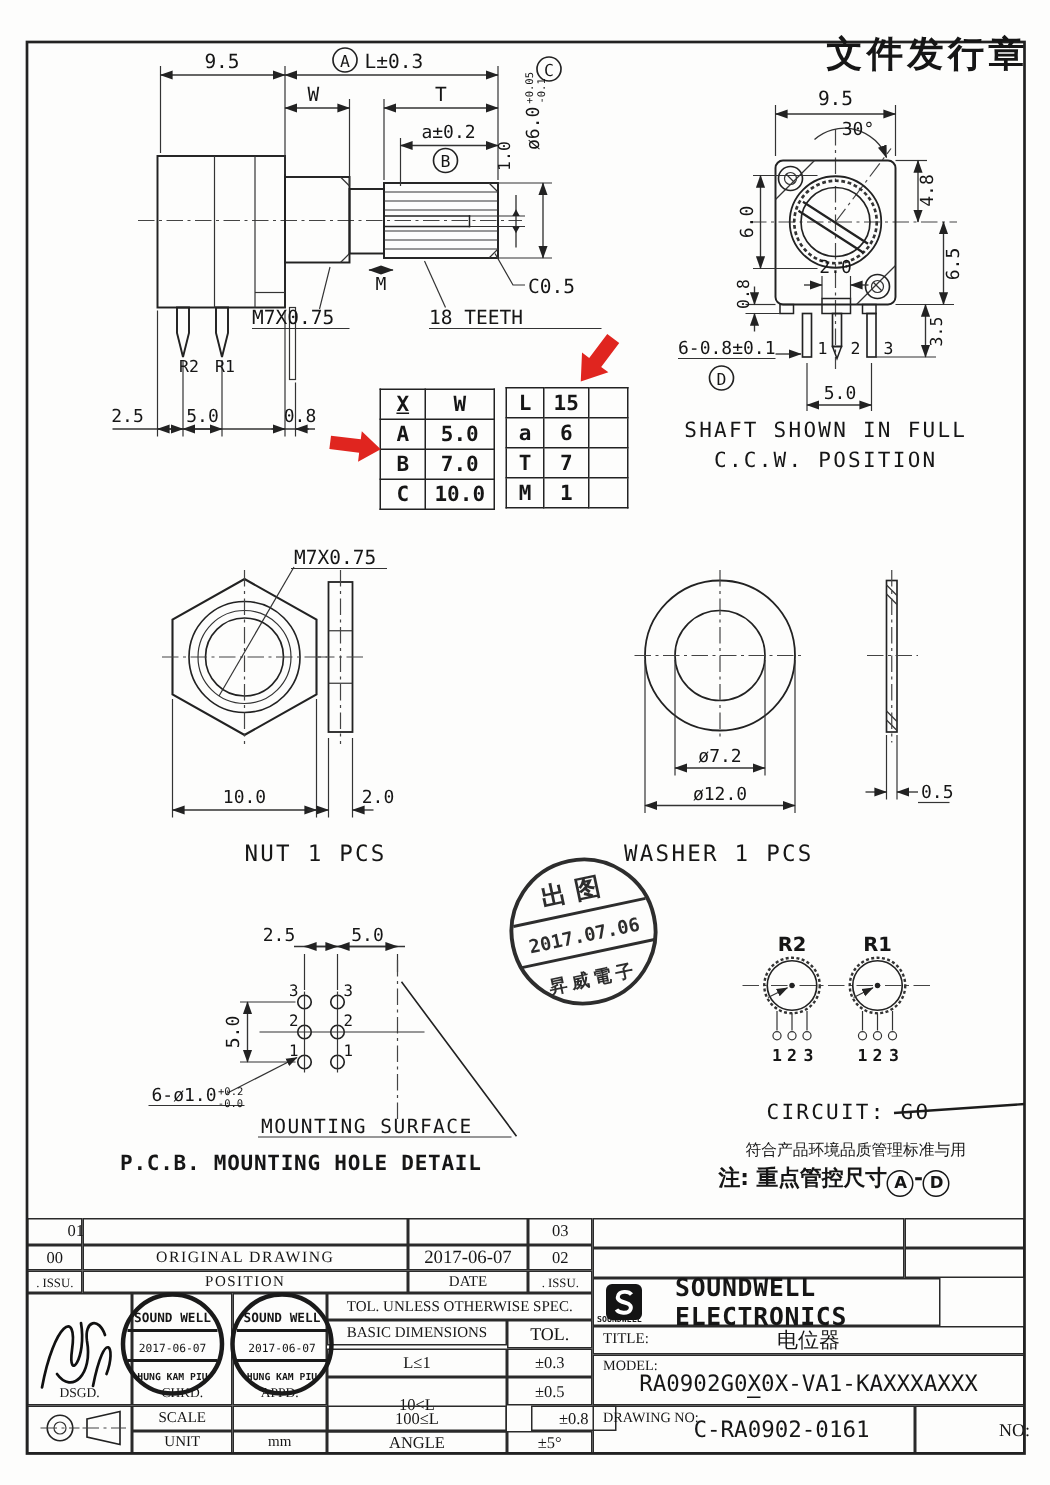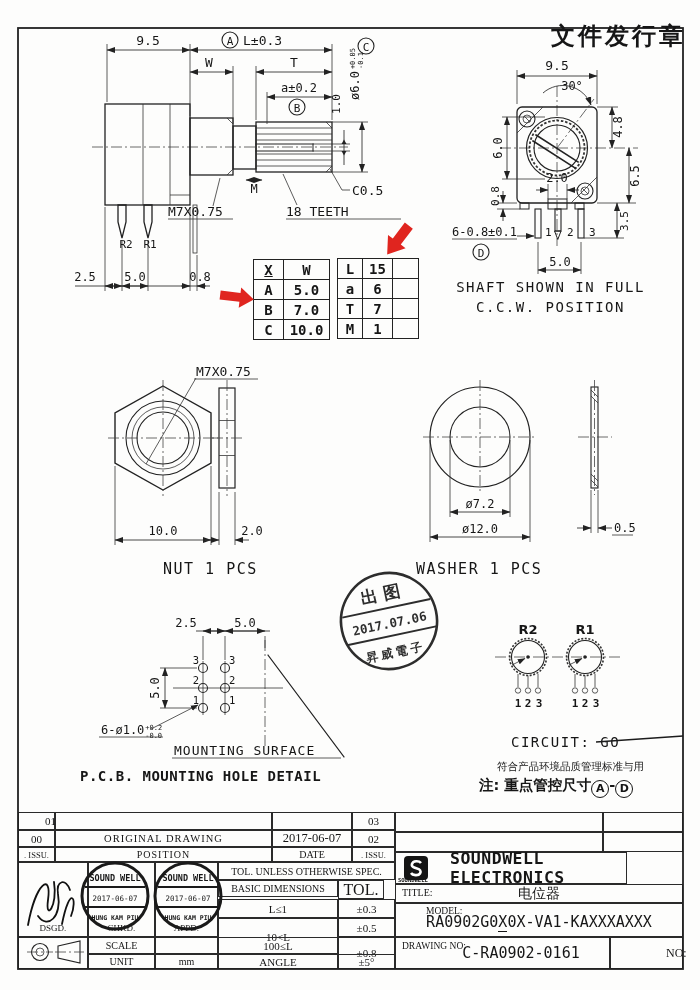--- a/index.html
+++ b/index.html
@@ -114,50 +114,50 @@
     </div>
   <div class="cell" style="left:88px;top:862px;width:67px;height:75px;align-items:flex-end;">
       <span class="serif" style="font-size:9px;margin-bottom:3px;">CHKD.</span>
     </div>
   <div class="cell" style="left:155px;top:862px;width:63px;height:75px;align-items:flex-end;">
       <span class="serif" style="font-size:9px;margin-bottom:3px;">APPD.</span>
     </div>
 
   <div class="cell serif" style="left:218px;top:862px;width:177px;height:18px;font-size:10px;">TOL. UNLESS OTHERWISE SPEC.</div>
   <div class="cell serif" style="left:218px;top:880px;width:120px;height:17px;font-size:10px;">BASIC DIMENSIONS</div>
-  <div class="cell serif" style="left:338px;top:880px;width:46px;height:19px;font-size:16px;">TOL.</div>
+  <div class="cell serif" style="left:338px;top:880px;width:57px;height:19px;font-size:12px;">TOL.</div>
   <div class="cell serif" style="left:218px;top:899px;width:120px;height:19px;font-size:11px;">L≤1</div>
   <div class="cell serif" style="left:338px;top:899px;width:57px;height:19px;font-size:11px;">±0.3</div>
   <div class="cell serif" style="left:218px;top:918px;width:120px;height:37px;font-size:11px;">10&lt;L</div>
   <div class="cell serif" style="left:338px;top:918px;width:57px;height:19px;font-size:11px;">±0.5</div>
   <div class="cell" style="left:18px;top:937px;width:70px;height:32px;"></div>
   <div class="cell serif" style="left:88px;top:937px;width:67px;height:17px;font-size:10px;">SCALE</div>
   <div class="cell" style="left:155px;top:937px;width:63px;height:17px;"></div>
   <div class="cell serif" style="left:218px;top:937px;width:120px;height:17px;font-size:11px;">100≤L</div>
-  <div class="cell serif" style="left:338px;top:937px;width:57px;height:32px;font-size:11px;">±0.8</div>
+  <div class="cell serif" style="left:354px;top:937px;width:57px;height:17px;font-size:11px;">±0.8</div>
   <div class="cell serif" style="left:88px;top:954px;width:67px;height:15px;font-size:10px;">UNIT</div>
   <div class="cell serif" style="left:155px;top:954px;width:63px;height:15px;font-size:10px;">mm</div>
   <div class="cell serif" style="left:218px;top:954px;width:120px;height:15px;font-size:11px;">ANGLE</div>
   <div class="cell serif" style="left:338px;top:954px;width:57px;height:15px;font-size:11px;">±5°</div>
 
   <div class="cell" style="left:395px;top:852px;width:232px;height:32px;justify-content:flex-end;">
      <span style="display:inline-block;margin-left:8px;width:24px;height:24px;background:#141414;border-radius:4px;position:relative;">
         <svg style="position:static;width:24px;height:24px;" viewBox="0 0 24 24">
           <path d="M17,7 C15,4.5 9,4.5 8,8 C7,11 11,12 13,12.5 C16,13.3 17.5,15 16,17.5 C14.5,20 8.5,19.5 7,17" stroke="#fff" stroke-width="2.6" fill="none"></path>
         </svg>
      </span>
      <span class="mono" style="margin-left:22px;font-size:16.5px;font-weight:bold;letter-spacing:.5px;">SOUNDWELL ELECTRONICS</span>
   </div>
   <div class="abs mono" style="left:398px;top:877px;font-size:5.5px;font-weight:bold;z-index:4;">SOUNDWELL</div>
   <div class="cell" style="left:395px;top:884px;width:288px;height:19px;">
      <span class="serif" style="position:absolute;left:6px;top:2px;font-size:10px;">TITLE:</span>
      <span class="cjk" style="font-size:14px;">电位器</span>
   </div>
   <div class="cell" style="left:395px;top:903px;width:288px;height:34px;align-items:flex-end;">
-     <span class="serif" style="position:absolute;left:6px;top:2px;font-size:9.5px;margin-left:24px;">MODEL:</span>
+     <span class="serif" style="position:absolute;left:6px;top:2px;font-size:9.5px;">MODEL:</span>
      <span class="mono" style="font-size:15px;margin-bottom:5px;">
         <span>RA0902G0</span><span style="border-bottom:1.6px solid #161616;">X</span><span>0X-VA1-KAXXXAXXX</span>
      </span>
   </div>
   <div class="cell" style="left:395px;top:937px;width:215px;height:32px;">
      <span class="serif" style="position:absolute;left:6px;top:3px;font-size:9.5px;">DRAWING NO:</span>
      <span class="mono" style="font-size:15px;margin-left:37px;">C-RA0902-0161</span>
   </div>
   <div class="cell serif" style="left:610px;top:937px;width:73px;height:32px;justify-content:flex-start;padding-left:47px;">
      <span style="margin-left:8px;font-size:12px;">NO:</span>

